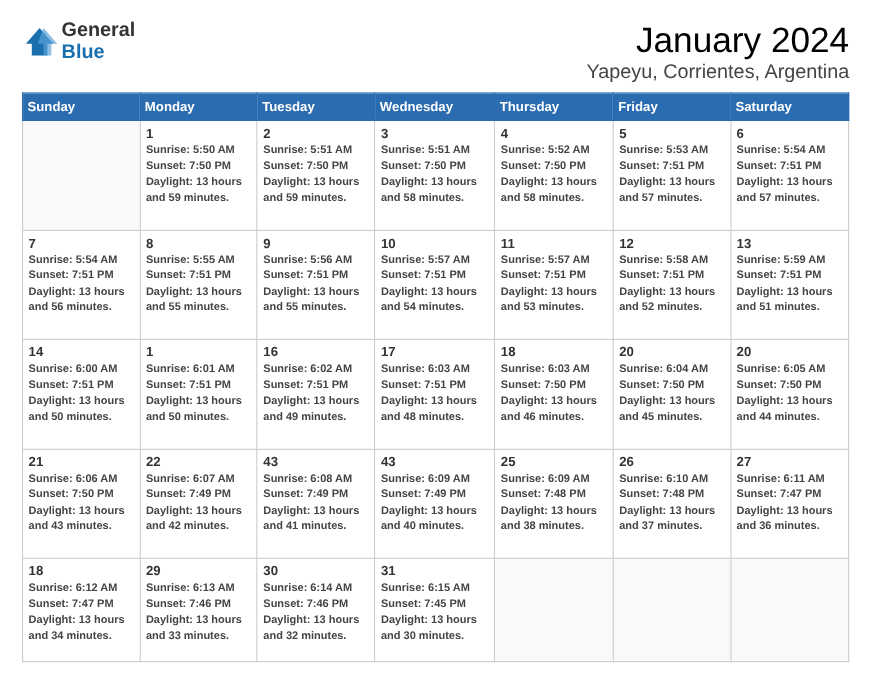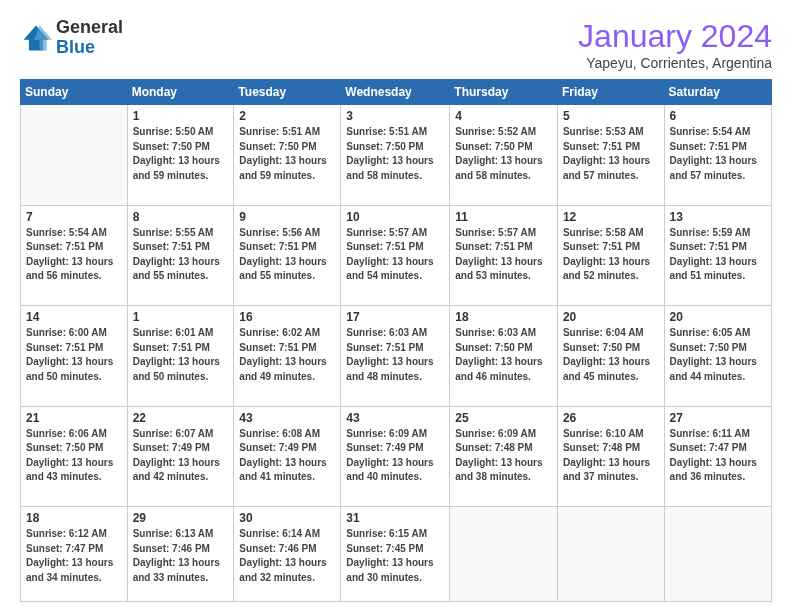--- a/index.html
+++ b/index.html
@@ -39,24 +39,24 @@
     .logo-icon {
       width: 32px;
       height: 32px;
     }
     .title-block {
       text-align: right;
     }
     .month-title {
       font-size: 32px;
       font-weight: normal;
-      color: #8b5cf6;
+      color: #000000;
     }
     .subtitle {
-      font-size: 14px;
+      font-size: 18px;
       color: #444;
     }
     .calendar-table {
       width: 100%;
       border-collapse: collapse;
       flex: 1;
       padding-left: 40px;
     }
     .calendar-table th {
       background: #2b6cb0;

